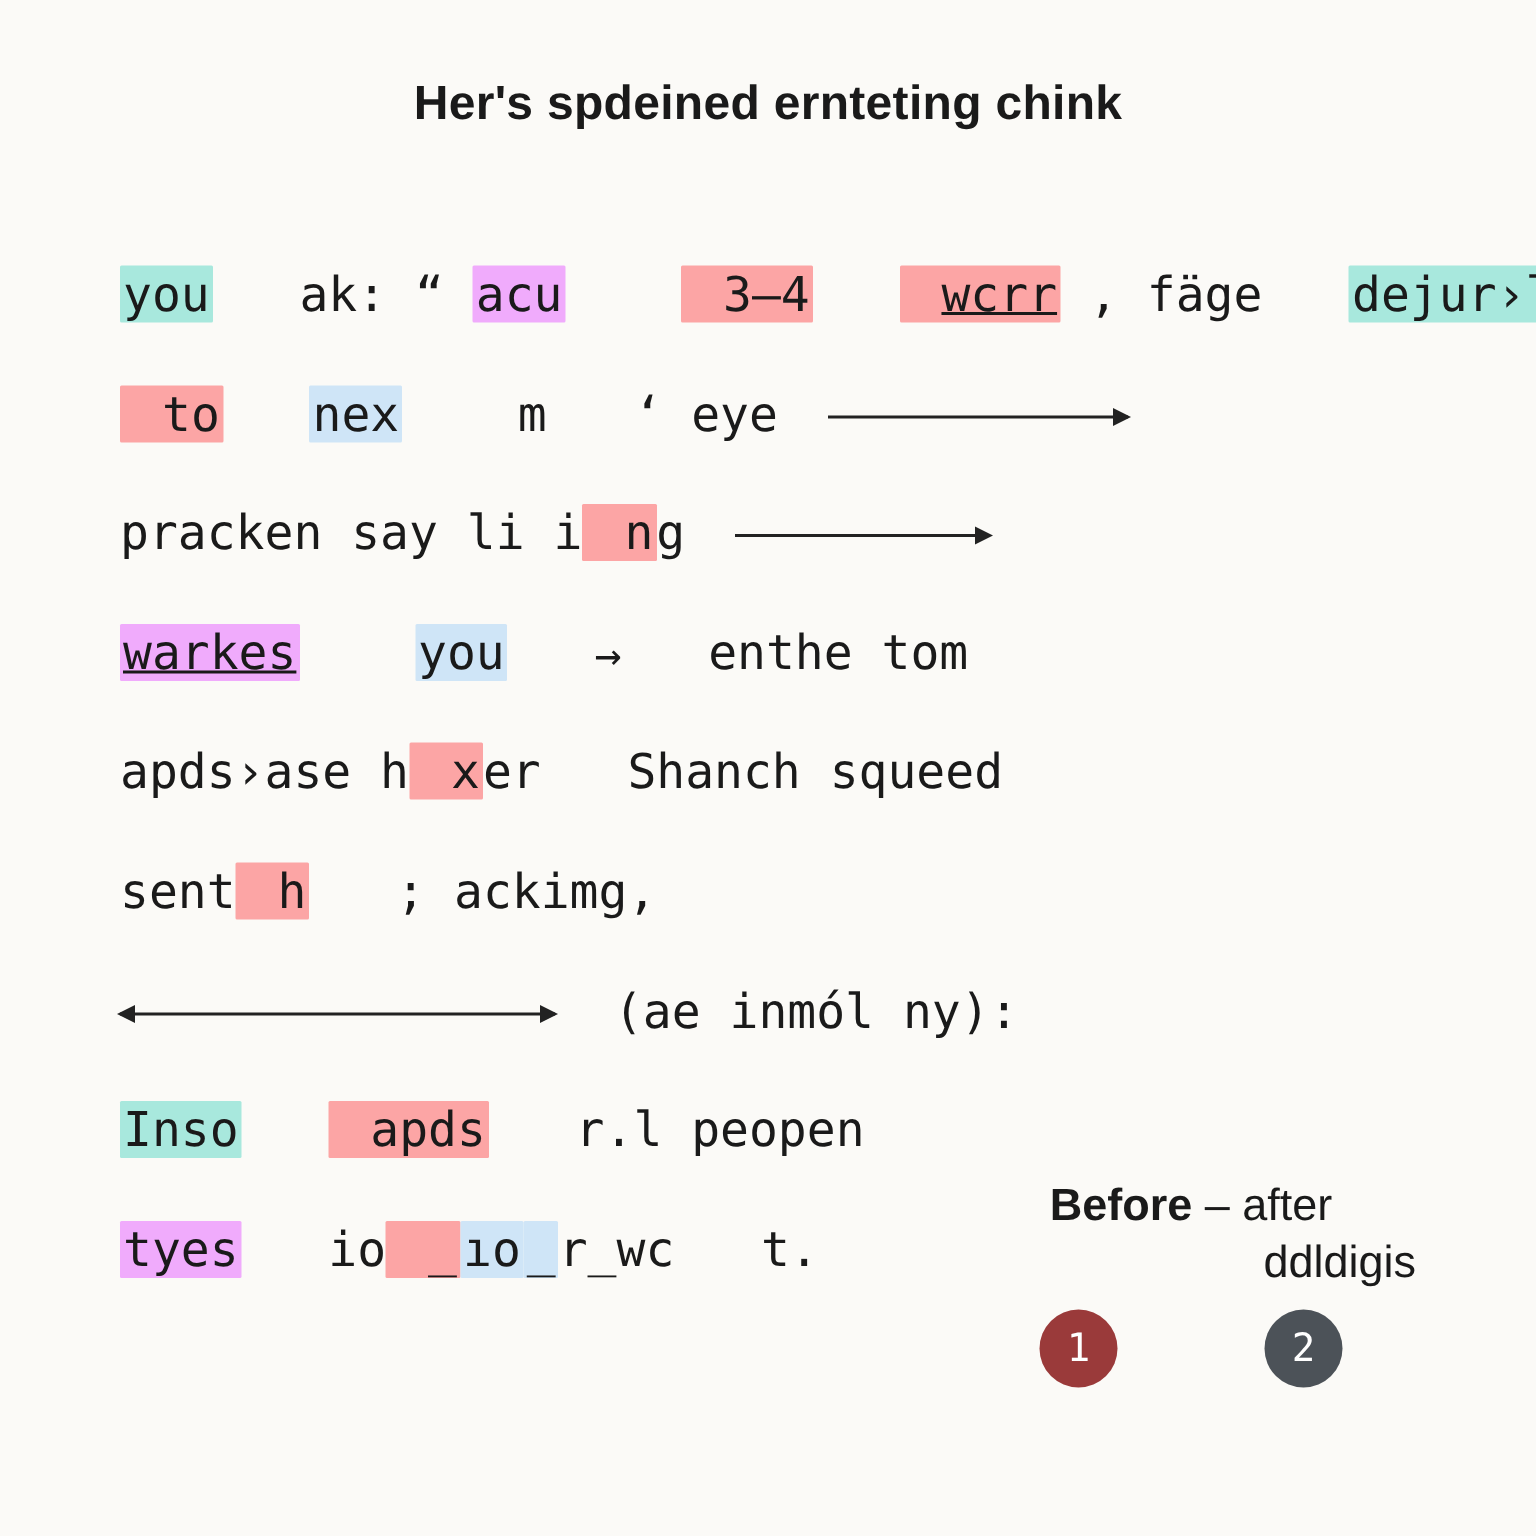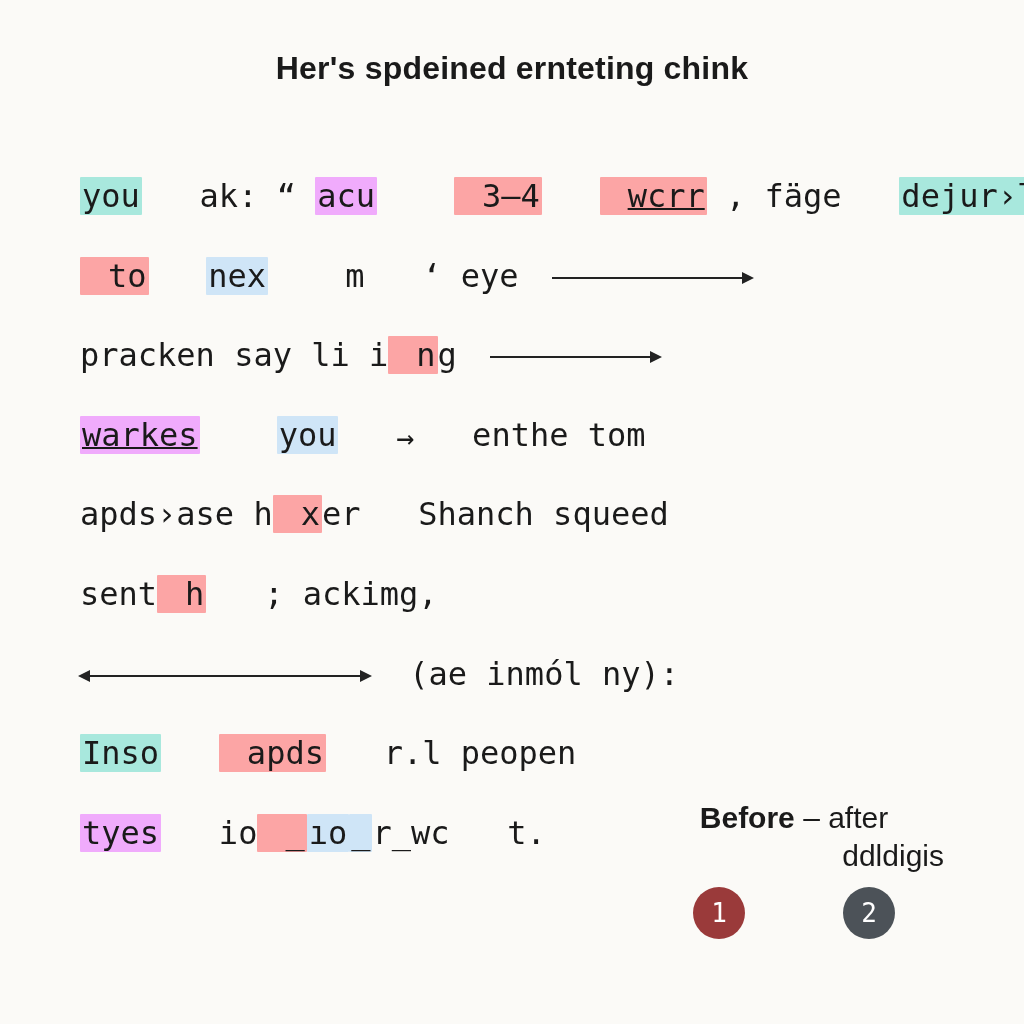--- a/index.html
+++ b/index.html
@@ -66,21 +66,21 @@
     border-left: 12px solid #222;
     border-top: 6px solid transparent;
     border-bottom: 6px solid transparent;
   }
   .arrow-short { font-size: 30px; vertical-align: middle; }
 
   
   .legend {
     position: absolute;
     right: 80px;
-    bottom: 85px;
+    bottom: 99px;
     width: 300px;
     font-family: -apple-system, "Segoe UI", Helvetica, Arial, sans-serif;
     text-align: center;
   }
   .legend .top {
     font-size: 30px;
     margin-bottom: 4px;
   }
   .legend .top b { font-weight: 600; }
   .legend .mid {

